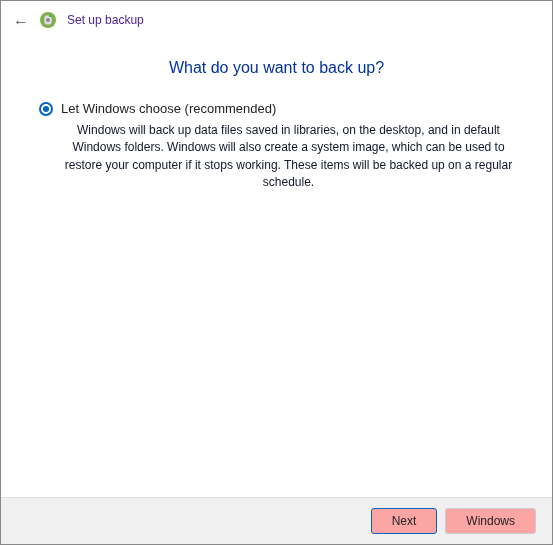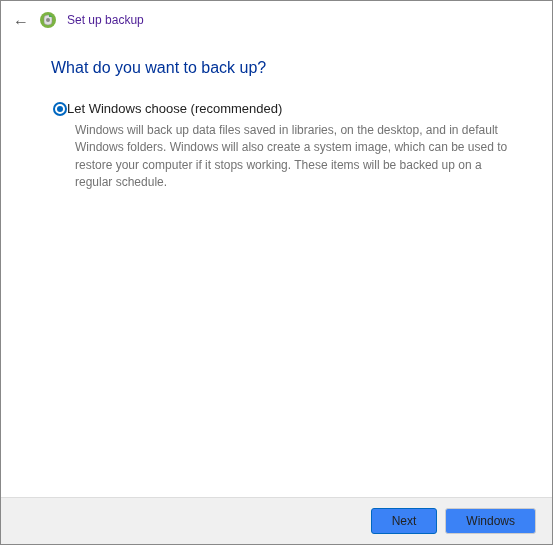--- a/index.html
+++ b/index.html
@@ -33,36 +33,37 @@
       width: 18px;
       height: 18px;
       display: block;
     }
     .header-title {
       font-size: 12px;
       color: #4c1d95;
     }
     .content {
       flex: 1;
-      padding: 22px 36px 10px 50px;
+      padding: 22px 36px 10px 36px;
+      text-align: center;
     }
     .main-heading {
       font-size: 16px;
       font-weight: 400;
       color: #003399;
       margin-bottom: 24px;
     }
     .option {
       margin-bottom: 34px;
       padding-left: 2px;
     }
     .option-row {
       display: flex;
       align-items: center;
-      gap: 0;
+      gap: 8px;
       margin-bottom: 6px;
     }
     .radio {
       width: 14px;
       height: 14px;
       border-radius: 50%;
       border: 2px solid #888;
       cursor: pointer;
       flex-shrink: 0;
       position: relative;
@@ -81,37 +82,37 @@
       top: 50%;
       left: 50%;
       transform: translate(-50%, -50%);
     }
     .option-label {
       font-size: 13px;
       color: #222;
     }
     .option-description {
       font-size: 12px;
-      color: #737373;
+      color: #0f172a;
       line-height: 1.45;
       margin-left: 22px;
     }
     .footer {
       background: #f0f0f0;
       border-top: 1px solid #ddd;
       padding: 10px 16px;
       display: flex;
       justify-content: flex-end;
       gap: 8px;
     }
     .btn {
       font-family: inherit;
       font-size: 12px;
       padding: 5px 20px;
-      background: #3b82f6;
+      background: #fca5a5;
       border: 1px solid #ccc;
       border-radius: 3px;
       cursor: pointer;
       color: #222;
     }
     .btn.primary {
       border-color: #0067c0;
     }
   </style>
 </head>

